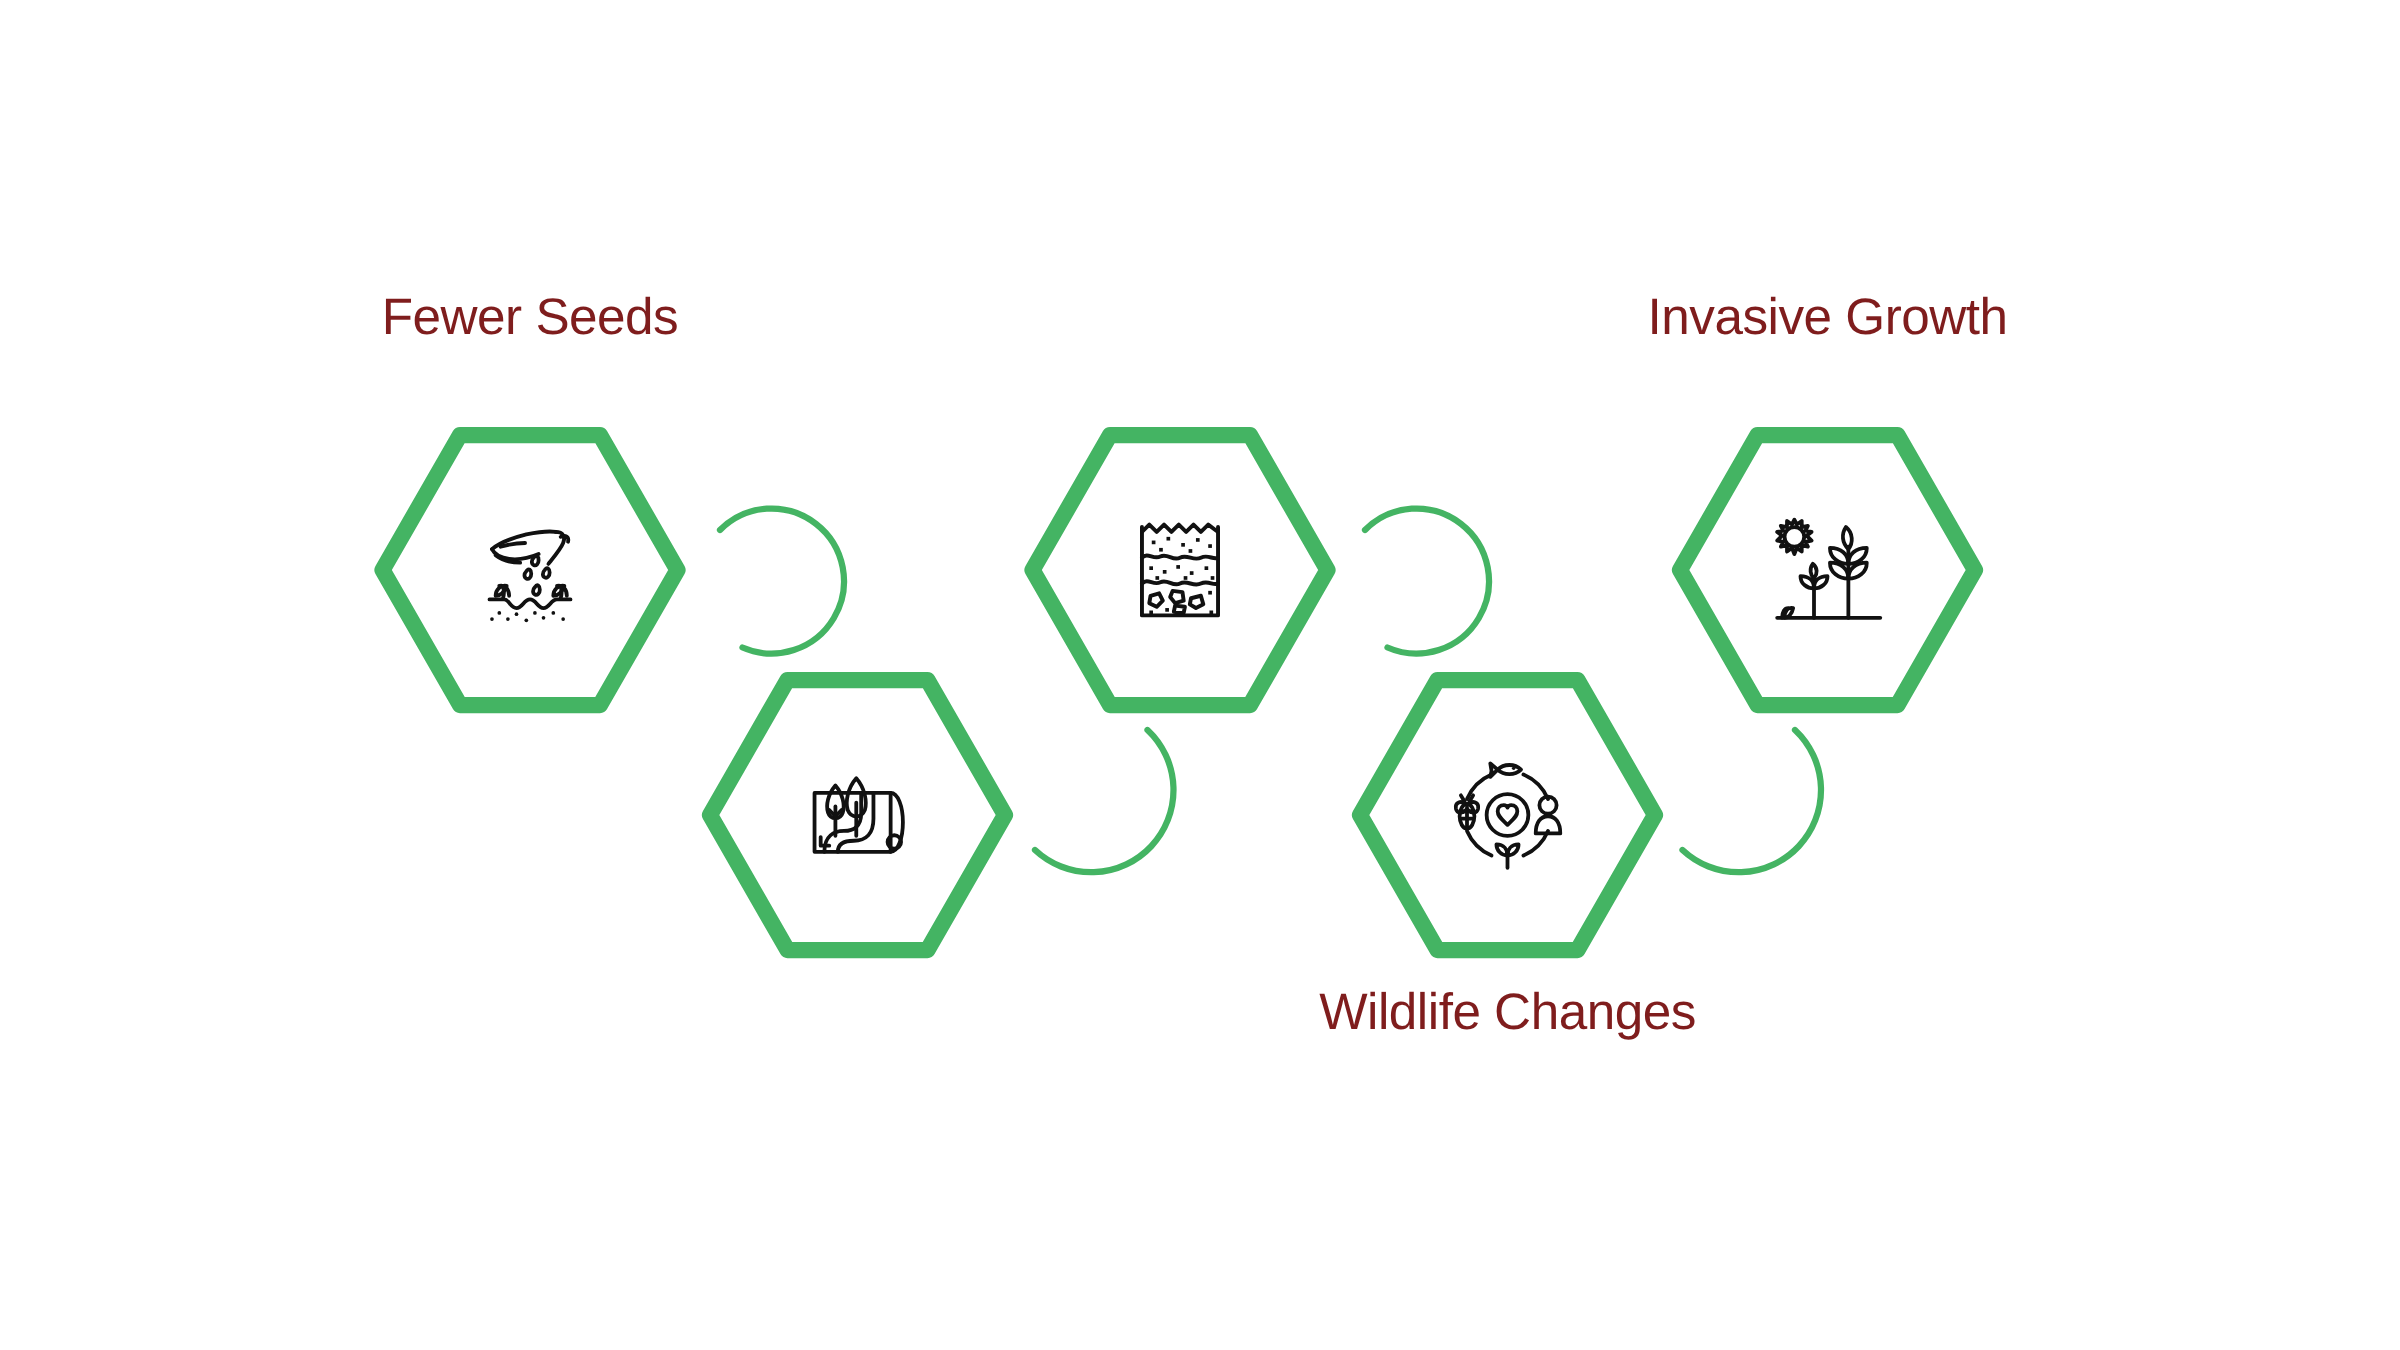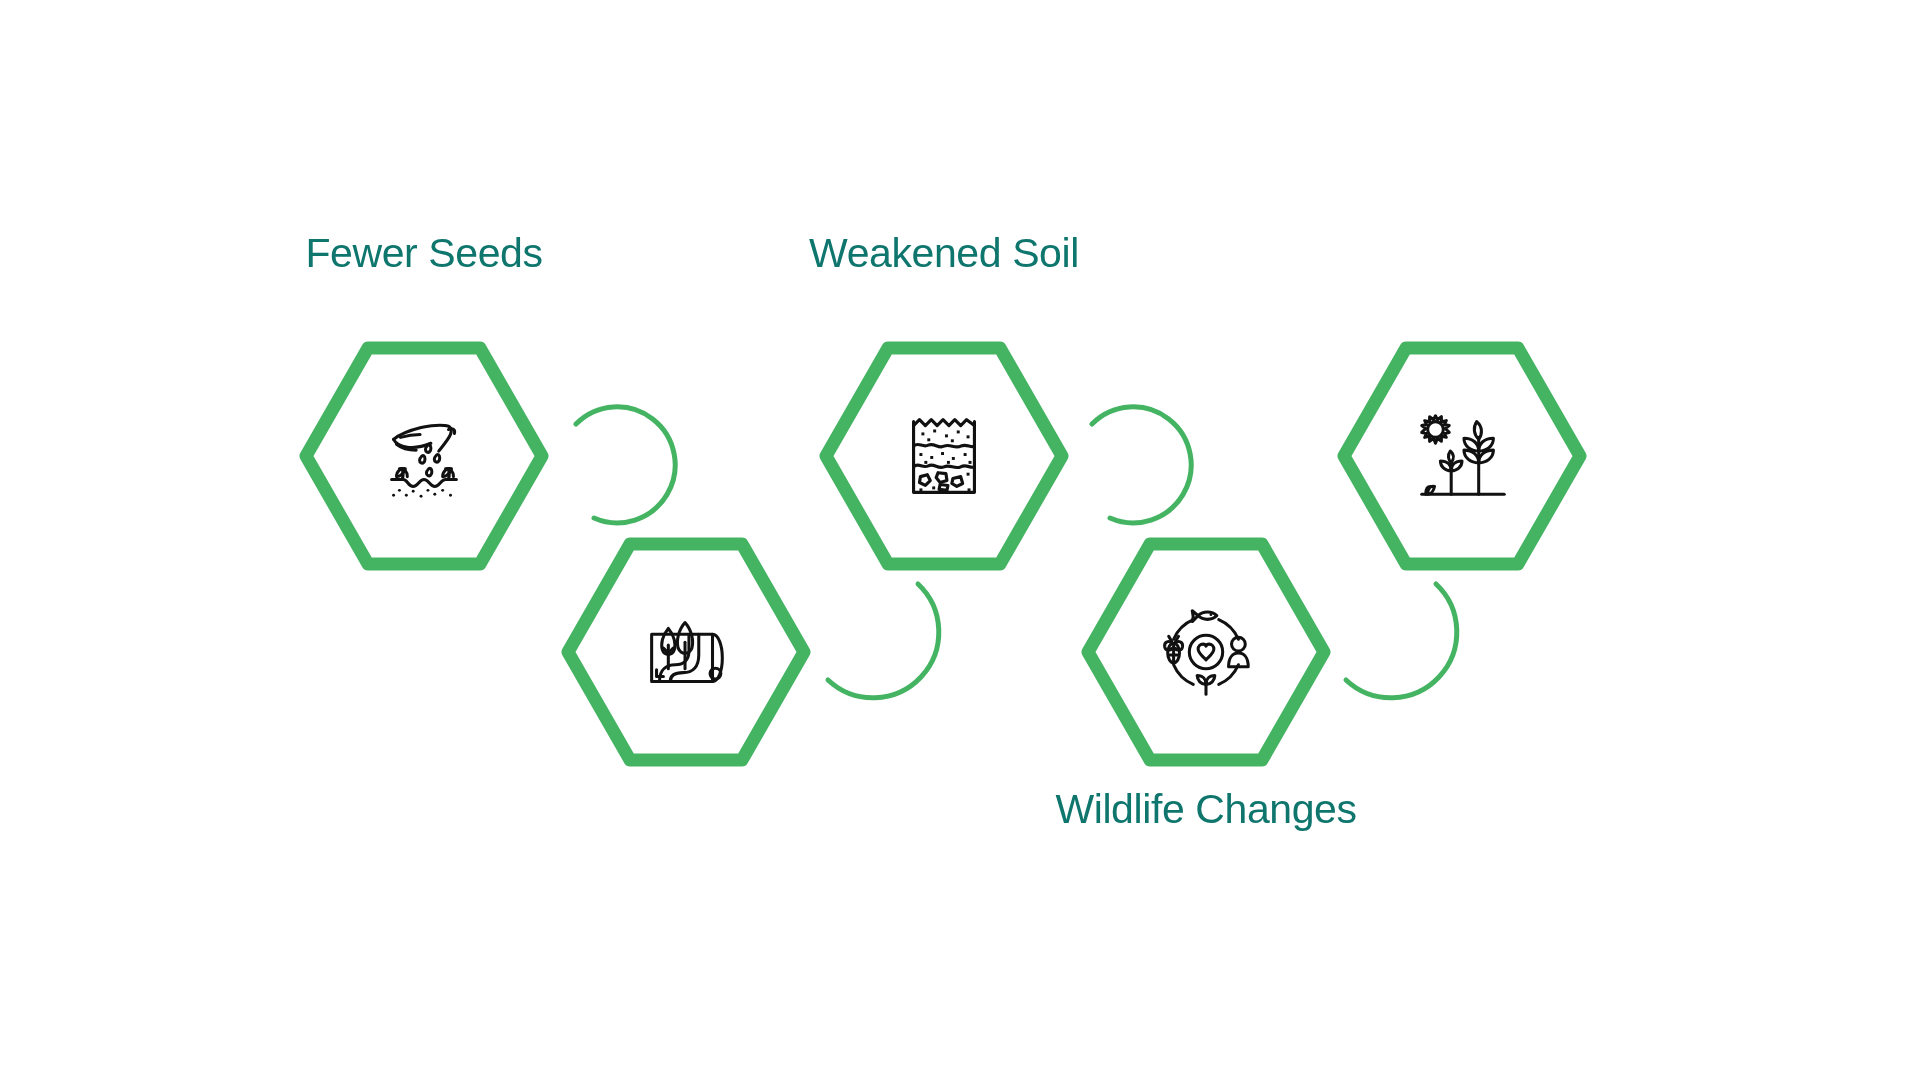--- a/index.html
+++ b/index.html
@@ -51,21 +51,21 @@
     display: block;
     width: 108px;
     height: 108px;
   }
   .node-label {
     position: absolute;
     width: 520px;
     text-align: center;
     font-size: 41px;
     font-weight: 500;
-    color: #0f766e;
+    color: #7f1d1d;
     letter-spacing: -0.4px;
     line-height: 1.15;
     white-space: nowrap;
   }
   .label-above {
     left: 50%;
     transform: translateX(-50%);
     top: -108px;
   }
   .label-below {
@@ -184,21 +184,20 @@
         <path d="M37 56 L32 51"></path>
         <path d="M37 56 L42 51"></path>
 
         <path d="M54 25 C47 33 45 44 47 51 C50 58 58 58 61 51 C63 44 61 33 54 25 Z"></path>
         <path d="M54 45 L54 72"></path>
       </svg>
     </div>
   </div>
 
   <div class="node" style="left:816px; top:338px;">
-    <div class="node-label label-above">Weakened Soil</div>
     <div class="hex-wrap">
       <svg viewBox="0 0 256 236" fill="none">
         <path d="M 72 10 L 184 10 L 246 118 L 184 226 L 72 226 L 10 118 Z" stroke="#44B463" stroke-width="13" stroke-linejoin="round" fill="#ffffff"></path>
       </svg>
     </div>
     <div class="icon-holder">
       <svg viewBox="0 0 110 110" fill="none" stroke="#111111" stroke-width="3.2" stroke-linecap="round" stroke-linejoin="round">
 
         <path d="M24 20 L24 92 L86 92 L86 20"></path>
 
@@ -272,20 +271,21 @@
         <path d="M78 70 C78 61 82 56 88 56 C94 56 98 61 98 70 Z"></path>
 
         <path d="M55 98 L55 84"></path>
         <path d="M55 88 C50 88 46 84 46 79 C52 79 55 83 55 88 Z"></path>
         <path d="M55 88 C60 88 64 84 64 79 C58 79 55 83 55 88 Z"></path>
       </svg>
     </div>
   </div>
 
   <div class="node" style="left:1334px; top:338px;">
+    <div class="node-label label-above">Invasive Growth</div>
     <div class="hex-wrap">
       <svg viewBox="0 0 256 236" fill="none">
         <path d="M 72 10 L 184 10 L 246 118 L 184 226 L 72 226 L 10 118 Z" stroke="#44B463" stroke-width="13" stroke-linejoin="round" fill="#ffffff"></path>
       </svg>
     </div>
     <div class="icon-holder">
       <svg viewBox="0 0 110 110" fill="none" stroke="#111111" stroke-width="3.1" stroke-linecap="round" stroke-linejoin="round">
 
         <circle cx="28" cy="28" r="8"></circle>
         <path d="M28 14 L30 18 L34 15 L34 20 L39 19 L37 23 L42 24 L38 27 L42 31 L37 32 L39 36 L34 35 L34 40 L30 37 L28 42 L26 37 L22 40 L22 35 L17 36 L19 32 L14 31 L18 27 L14 24 L19 23 L17 19 L22 20 L22 15 L26 18 Z"></path>

